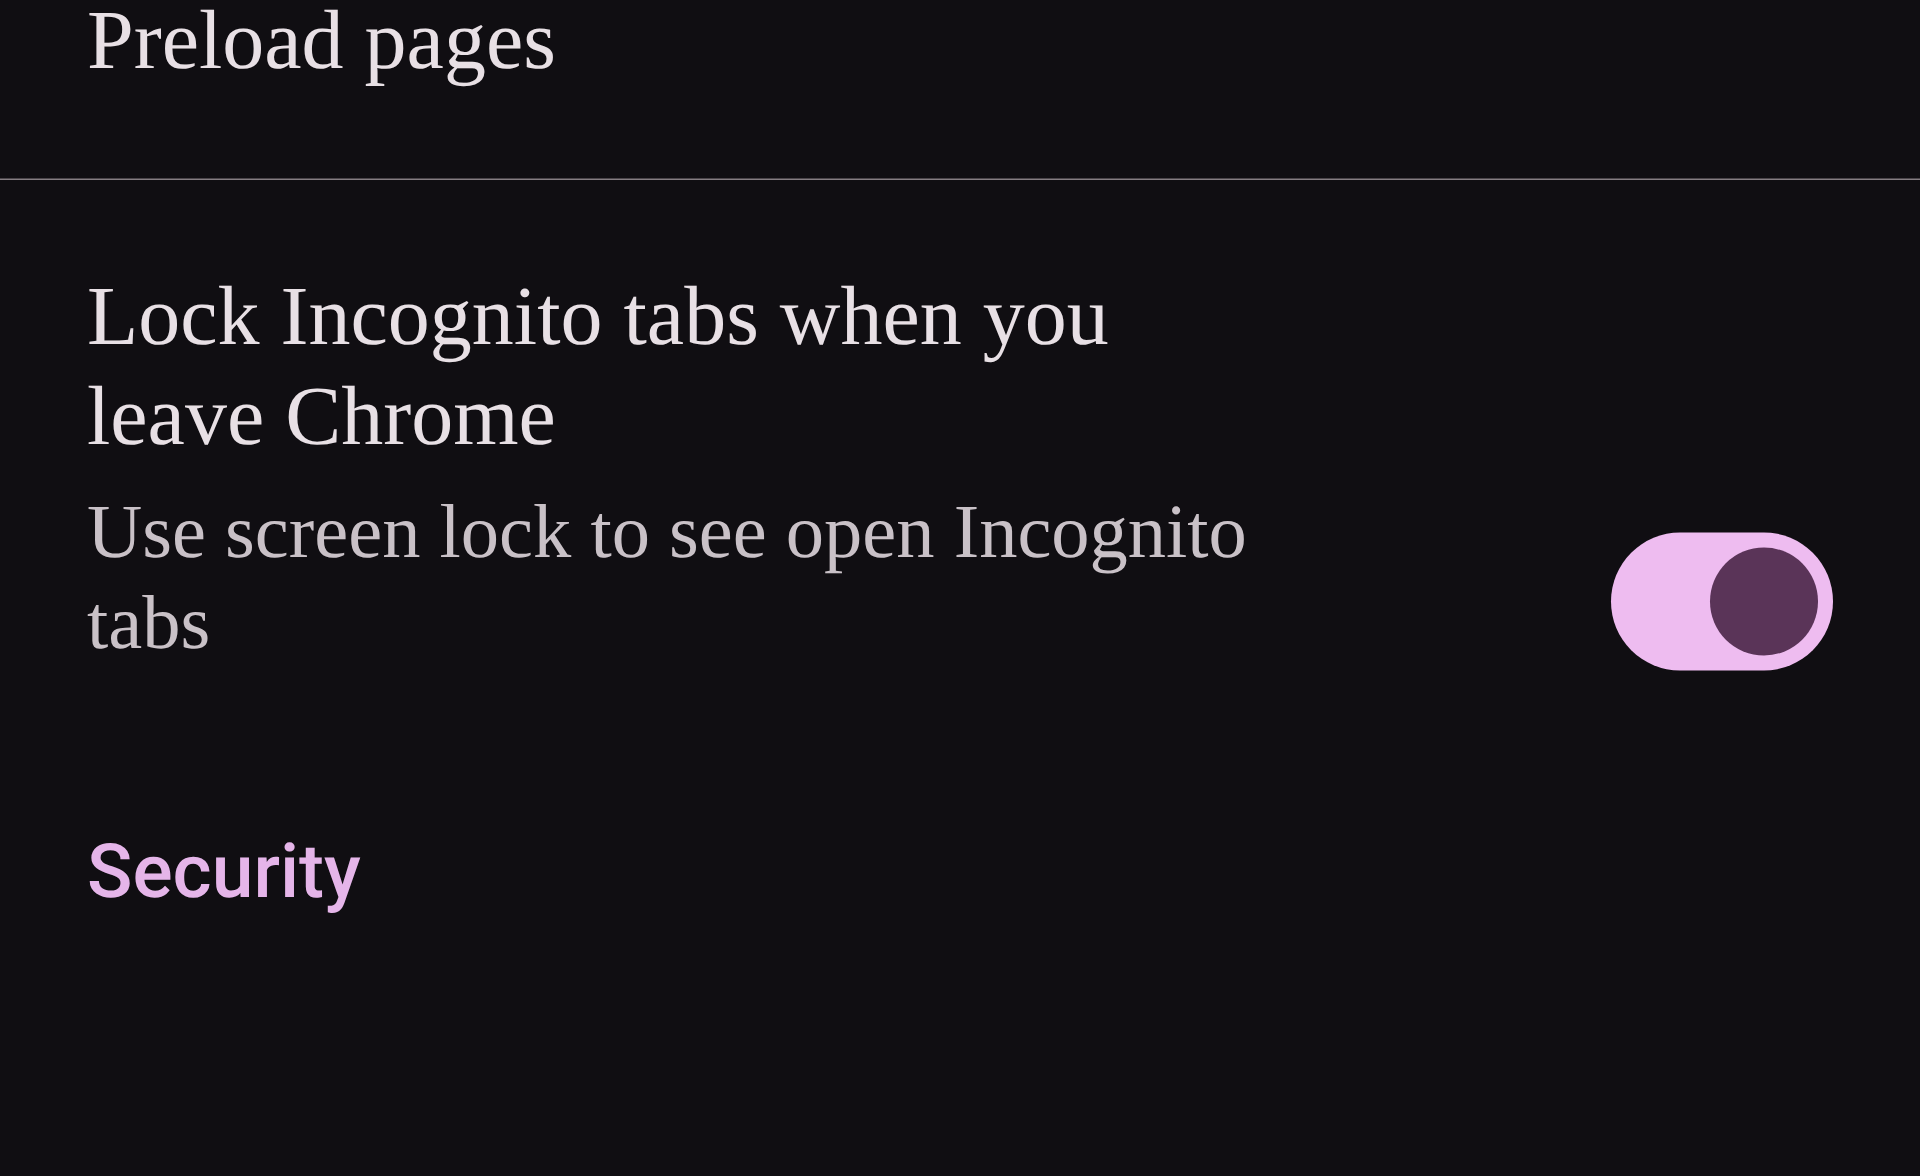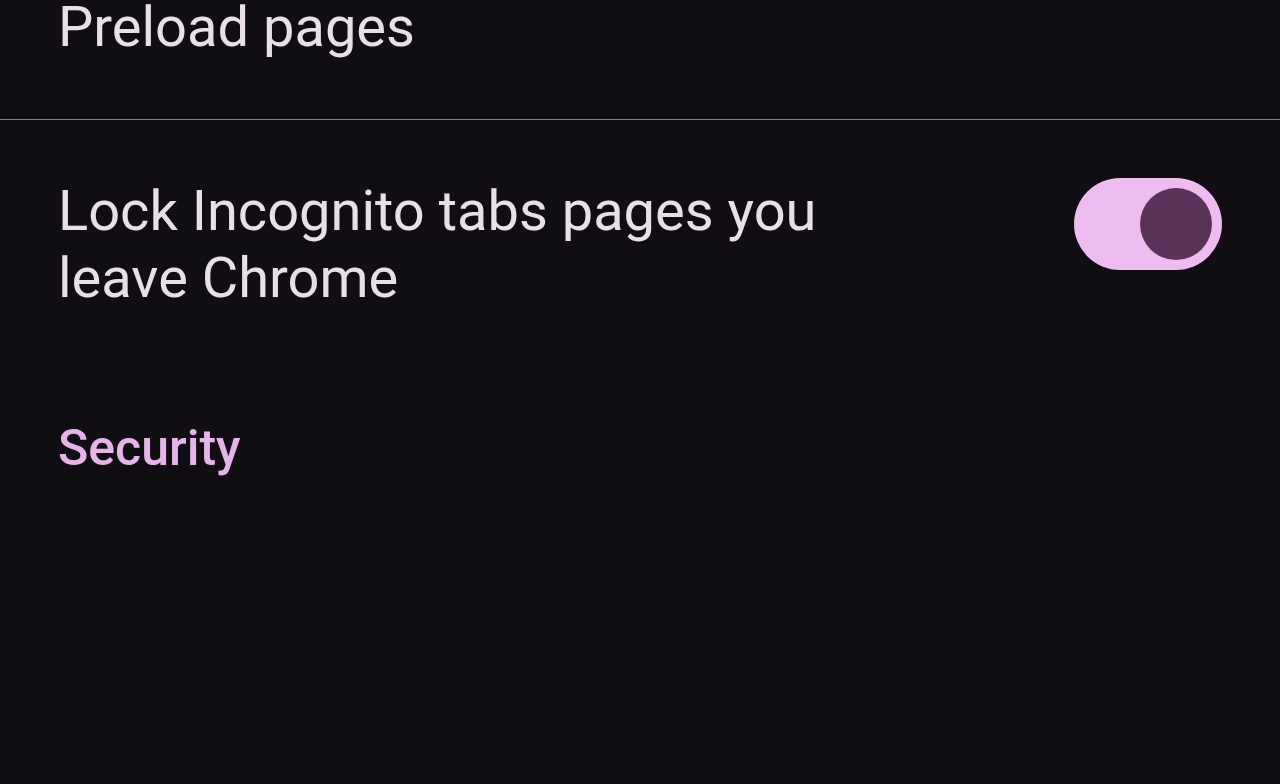--- a/index.html
+++ b/index.html
@@ -11,22 +11,23 @@
       width: 1280px;
       height: 784px;
       background-color: #100e12;
       font-family: -apple-system, BlinkMacSystemFont, 'Segoe UI', Roboto, sans-serif;
       overflow: hidden;
       color: #e8e0e5;
     }
     .settings-item {
       padding: 0 58px;
       display: flex;
-      align-items: flex-start;
+      align-items: flex-end;
       justify-content: space-between;
+      font-family: Liberation Serif, serif;
     }
     .preload-item {
       padding-top: 0;
       padding-bottom: 58px;
     }
     .preload-item .item-title {
       font-size: 56px;
       font-weight: 400;
       line-height: 1.2;
       color: #e8e0e5;
@@ -99,21 +100,22 @@
 <div class="settings-item preload-item">
   <div>
     <div class="item-title">Preload pages</div>
   </div>
 </div>
 
 <div class="divider"></div>
 
 <div class="settings-item incognito-item">
   <div class="incognito-text">
-    <div class="item-title">Lock Incognito tabs pages you leave Chrome</div>
+    <div class="item-title">Lock Incognito tabs when you leave Chrome</div>
+    <div class="item-subtitle">Use screen lock to see open Incognito tabs</div>
   </div>
   <div class="toggle">
     <div class="toggle-thumb"></div>
   </div>
 </div>
 
 <div class="section-header">
   <div class="section-title">Security</div>
 </div>
 

